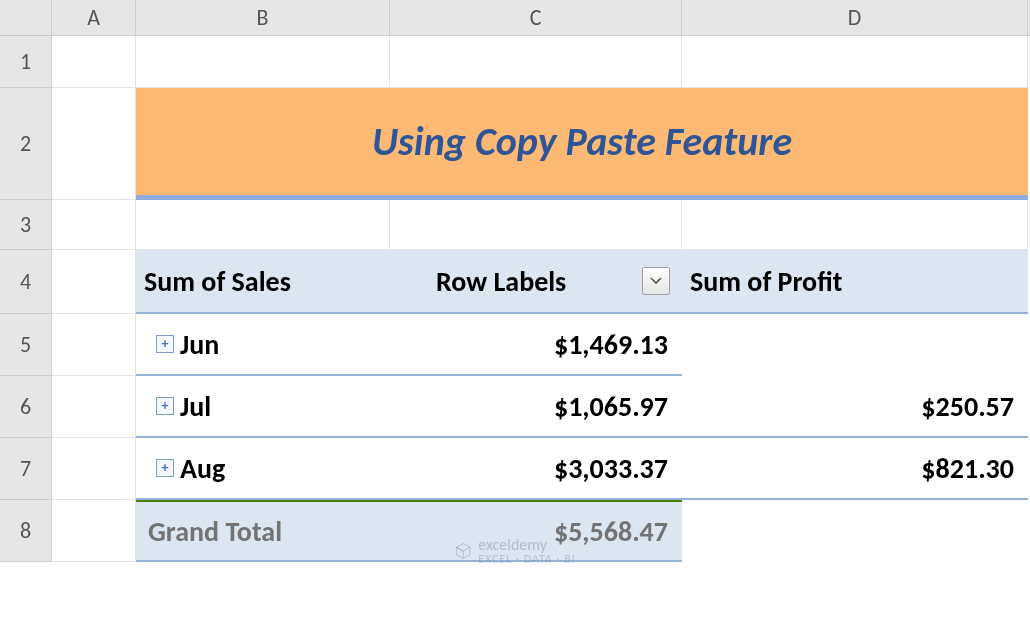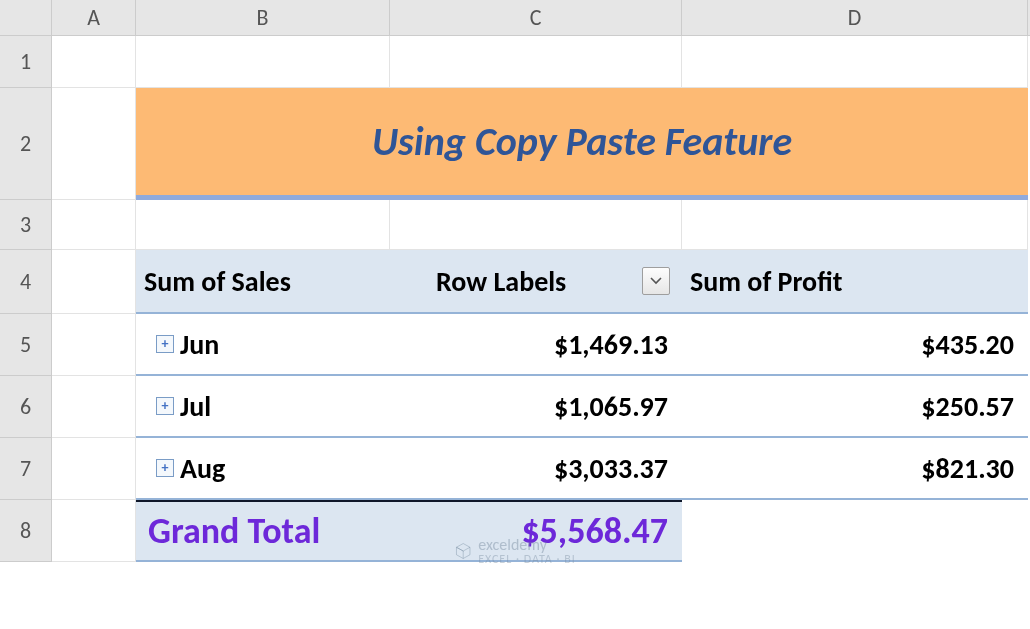--- a/index.html
+++ b/index.html
@@ -147,23 +147,23 @@
       font-size: 14px;
       line-height: 1;
       color: #4472c4;
       font-weight: bold;
       vertical-align: middle;
     }
 
     .grand-total {
       background: #dce6f1;
       font-weight: bold;
-      font-size: 36px;
-      color: #6d28d9;
-      border-top: 2px solid #0f172a;
+      font-size: 28px;
+      color: #737373;
+      border-top: 2px solid #4d7c0f;
       border-bottom: 2px solid #95b3d7 !important;
       border-right: none;
     }
     .grand-total.cell-C, .grand-total.cell-D { justify-content: flex-end; padding-right: 14px; }
     .grand-total.cell-B { padding-left: 12px; }
 
     .watermark {
       position: absolute;
       left: 50%;
       bottom: 64px;
@@ -257,23 +257,20 @@
 
     <div class="grid-row">
       <div class="cell cell-A r5"></div>
       <div class="cell pivot-row cell-B r5">
         <span class="expand-btn">+</span>
         <span>Jun</span>
       </div>
       <div class="cell pivot-row cell-C r5">
           <span>$1,469.13</span>
         </div>
-      <div class="cell pivot-row cell-D r5">
-          <span>$435.20</span>
-        </div>
     </div>
 
     <div class="grid-row">
       <div class="cell cell-A r6"></div>
       <div class="cell pivot-row cell-B r6">
         <span class="expand-btn">+</span>
         <span>Jul</span>
       </div>
       <div class="cell pivot-row cell-C r6">
           <span>$1,065.97</span>

